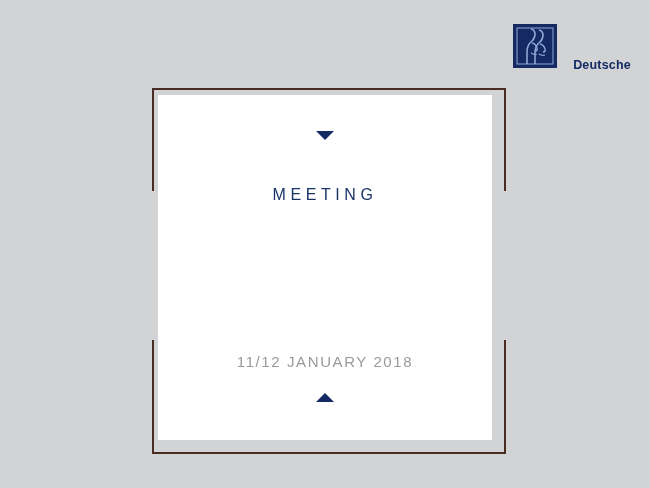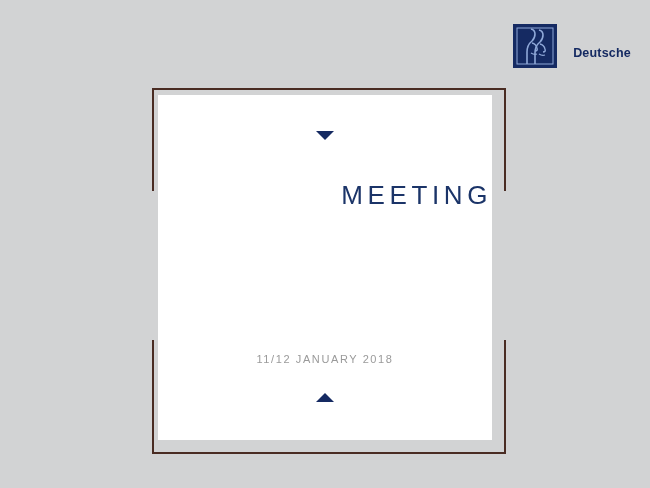--- a/index.html
+++ b/index.html
@@ -29,21 +29,21 @@
     left: 0;
     width: 44px;
     height: 44px;
     background: #152a62;
   }
   #logo-mark svg {
     display: block;
   }
   #logo-wordmark {
     position: absolute;
-    top: 0;
+    top: 12px;
     left: 0;
     width: 118px;
     height: 56px;
     text-align: right;
     color: #152a62;
     font-weight: bold;
     font-size: 12.5px;
     line-height: 15px;
     letter-spacing: 0.2px;
   }
@@ -105,23 +105,23 @@
     border-right: 9px solid transparent;
     border-bottom: 9px solid #152a62;
   }
 
   
   #headline {
     position: absolute;
     top: 86px;
     left: 0;
     width: 100%;
-    text-align: right;
+    text-align: center;
     color: #1b3468;
-    font-size: 26px;
+    font-size: 16px;
     line-height: 28px;
     letter-spacing: 4.6px;
     white-space: nowrap;
   }
   #headline .hl-line {
     display: block;
   }
 
   
   #event-block {
@@ -142,21 +142,21 @@
   }
 
   
   #event-date {
     position: absolute;
     top: 258px;
     left: 0;
     width: 100%;
     text-align: center;
     color: #9a9a9a;
-    font-size: 11px;
+    font-size: 15px;
     letter-spacing: 1.6px;
     white-space: nowrap;
   }
 </style>
 </head>
 <body>
 
 <div id="logo-block">
   <div id="logo-mark">
     <svg width="44" height="44" viewBox="0 0 44 44" aria-hidden="true">

